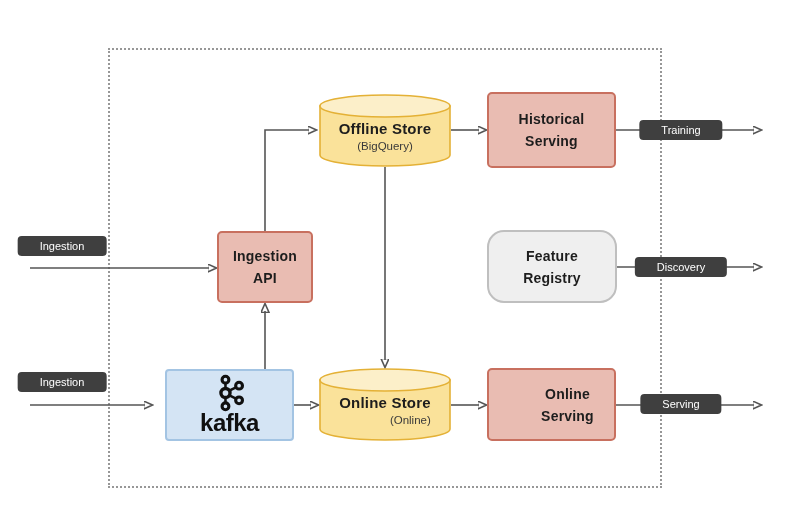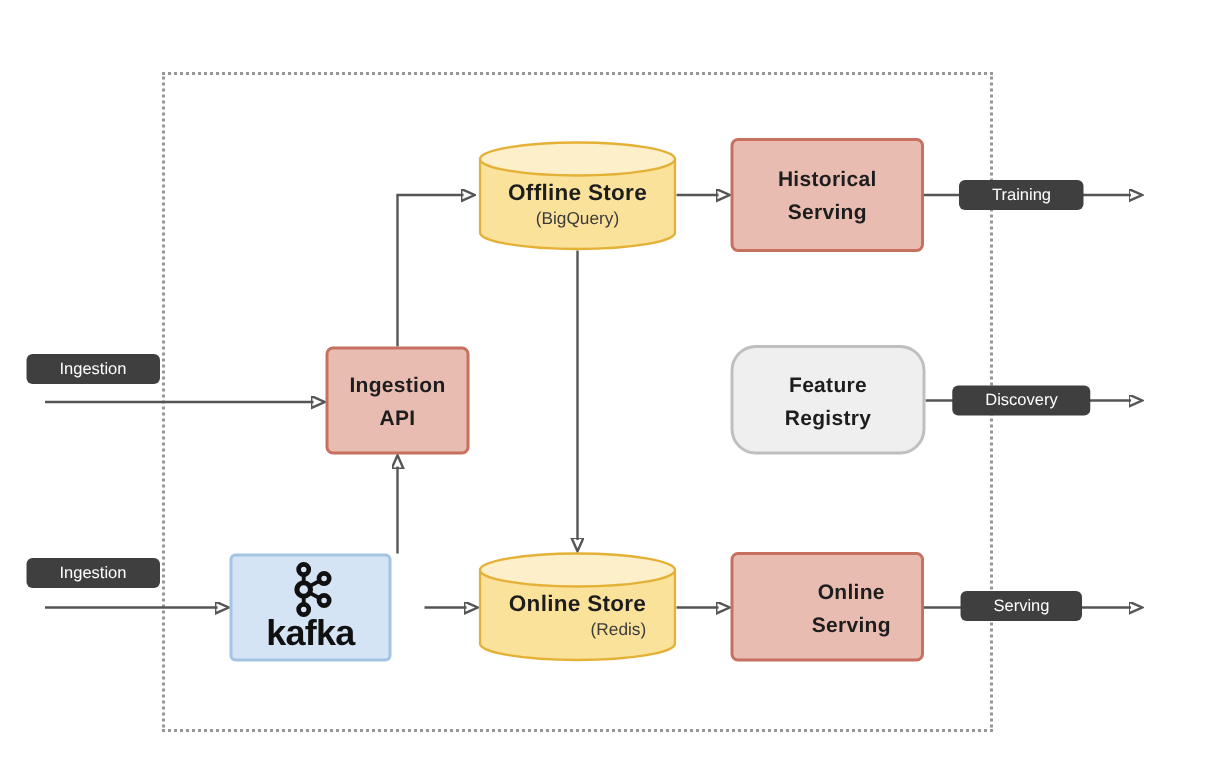--- a/index.html
+++ b/index.html
@@ -70,21 +70,21 @@
   </svg>
 
   <div class="badge" style="left:62px; top:246px;">Ingestion</div>
   <div class="badge" style="left:62px; top:382px;">Ingestion</div>
 
   <div class="node box-pink" style="left:217px; top:231px; width:96px; height:72px;">
     <div class="node-title">Ingestion</div>
     <div class="node-title">API</div>
   </div>
 
-  <div class="node box-blue" style="left:153px; top:369px; width:108px; height:72px;">
+  <div class="node box-blue" style="left:165px; top:369px; width:129px; height:72px;">
     <svg class="kafka-logo" width="34" height="38" viewBox="0 0 60 66">
       <circle cx="22" cy="9.5" r="6" stroke-width="5.5"></circle>
       <circle cx="22" cy="33" r="8" stroke-width="6"></circle>
       <circle cx="22" cy="56.5" r="6" stroke-width="5.5"></circle>
       <circle cx="46" cy="20" r="6" stroke-width="5.5"></circle>
       <circle cx="46" cy="46" r="6" stroke-width="5.5"></circle>
       <line x1="22" y1="15.5" x2="22" y2="25" stroke-width="4.5"></line>
       <line x1="22" y1="41" x2="22" y2="50.5" stroke-width="4.5"></line>
       <line x1="29" y1="29" x2="40.5" y2="23" stroke-width="4.5"></line>
       <line x1="29" y1="37" x2="40.5" y2="43" stroke-width="4.5"></line>
@@ -103,21 +103,21 @@
     </div>
   </div>
 
   <div class="node cyl" style="left:319px; top:368px; width:132px; height:74px;text-align:right;">
     <svg class="shape" width="132" height="74" viewBox="0 0 132 74">
       <path class="cyl-body" d="M1,12 V61 A65,11 0 0 0 131,61 V12 Z"></path>
       <ellipse class="cyl-top" cx="66" cy="12" rx="65" ry="11"></ellipse>
     </svg>
     <div class="cyl-text">
       <div class="node-title">Online Store</div>
-      <div class="node-sub">(Redis)</div>
+      <div class="node-sub">(Online)</div>
     </div>
   </div>
 
   <div class="node box-pink" style="left:487px; top:92px; width:129px; height:76px;">
     <div class="node-title">Historical</div>
     <div class="node-title">Serving</div>
   </div>
 
   <div class="node box-gray" style="left:487px; top:230px; width:130px; height:73px;">
     <div class="node-title">Feature</div>

